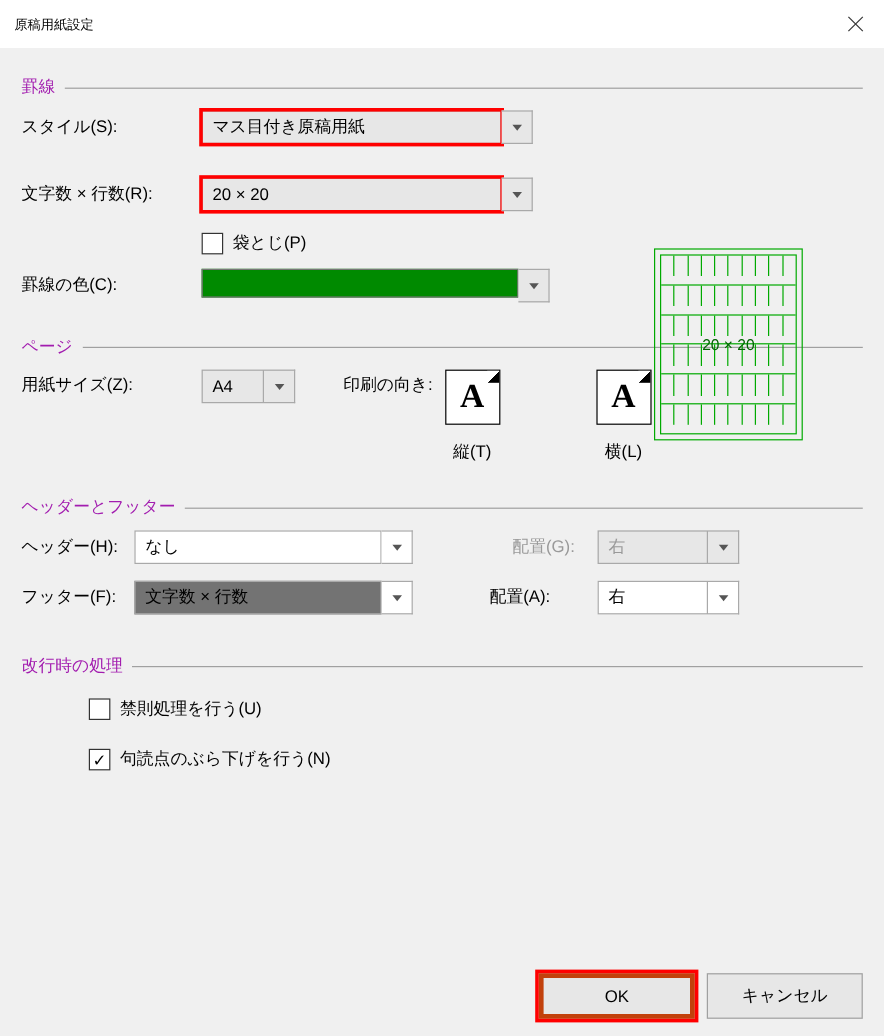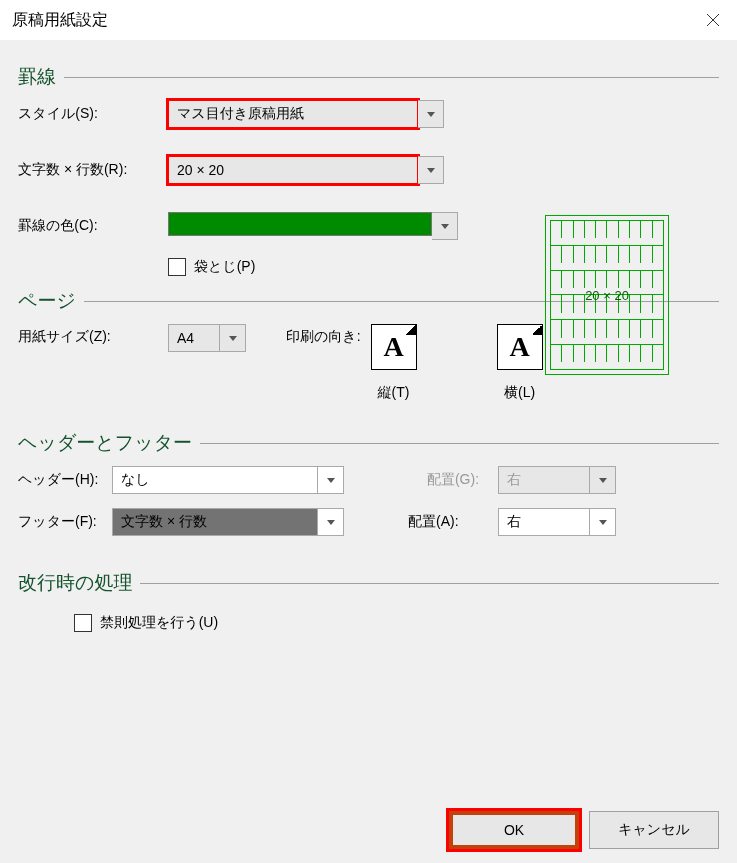--- a/index.html
+++ b/index.html
@@ -14,42 +14,42 @@
     position: relative;
   }
   .titlebar {
     background: #fff;
     height: 40px;
     display: flex;
     align-items: center;
     padding: 0 12px;
     position: relative;
   }
-  .titlebar .title { font-size: 16px; }
+  .titlebar .title { font-size: 11px; }
   .titlebar .close {
     position: absolute;
     right: 10px;
     top: 6px;
     width: 28px;
     height: 28px;
     display: flex;
     align-items: center;
     justify-content: center;
     cursor: pointer;
   }
   .close svg { width: 14px; height: 14px; stroke: #333; stroke-width: 1; }
   .content { padding: 18px 18px 10px 18px; }
   .section-head {
     display: flex;
     align-items: center;
     margin: 6px 0 10px 0;
   }
   .section-head .label {
-    color: #14532d;
-    font-size: 19px;
+    color: #a21caf;
+    font-size: 14px;
     white-space: nowrap;
   }
   .section-head .line {
     flex: 1;
     height: 1px;
     background: #a0a0a0;
     margin-left: 8px;
   }
   .row {
     display: flex;
@@ -326,36 +326,36 @@
     <div class="row">
       <span class="lbl">文字数 × 行数(R):</span>
       <div class="combo">
         <div class="val hl-red">20 × 20</div>
         <div class="btn">
             <span class="chev"></span>
           </div>
       </div>
     </div>
 
+    <div class="row" style="margin-left:150px; margin-top:-10px; margin-bottom:12px;">
+      <label class="checkbox">
+        <span class="cb"></span>
+        <span>袋とじ(P)</span>
+      </label>
+    </div>
+
     <div class="row">
       <span class="lbl">罫線の色(C):</span>
       <div class="combo">
         <div class="color-swatch"></div>
         <div class="btn">
             <span class="chev"></span>
           </div>
       </div>
     </div>
-
-    <div class="row" style="margin-left:150px; margin-top:-10px; margin-bottom:12px;">
-      <label class="checkbox">
-        <span class="cb"></span>
-        <span>袋とじ(P)</span>
-      </label>
-    </div>
   </div>
 
   <div class="section-head">
     <span class="label">ページ</span>
     <div class="line"></div>
   </div>
 
   <div class="row" style="align-items:flex-start;">
     <span class="lbl" style="padding-top:4px;">用紙サイズ(Z):</span>
     <div class="combo sm" style="margin-right:40px;justify-content:space-between;">
@@ -425,20 +425,24 @@
   <div class="section-head">
     <span class="label">改行時の処理</span>
     <div class="line"></div>
   </div>
 
   <div style="margin:18px 0 0 56px;">
     <label class="checkbox" style="margin-bottom:24px;">
       <span class="cb"></span>
       <span>禁則処理を行う(U)</span>
     </label>
+    <label class="checkbox">
+      <span class="cb checked"></span>
+      <span>句読点のぶら下げを行う(N)</span>
+    </label>
   </div>
 
 </div>
 
 <div class="dlg-buttons">
   <div class="hl-red-wrap">
     <div class="dlg-btn primary">
       <span>OK</span>
     </div>
   </div>

